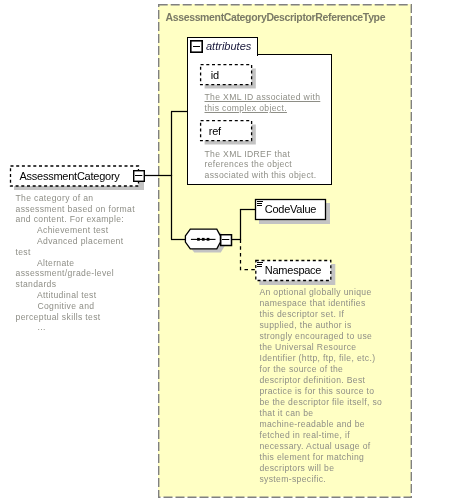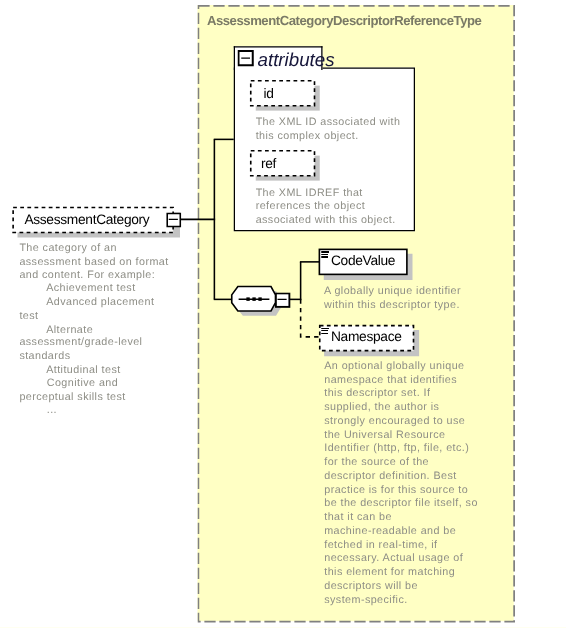--- a/index.html
+++ b/index.html
@@ -14,21 +14,21 @@
   #typepanel{left:158px;top:4px;width:253px;height:493px;background:#ffffc4;}
   #panelborder{left:158px;top:4px;}
   #typetitle{left:165.5px;top:11px;font-size:10.5px;font-weight:bold;
              color:#7a7a66;white-space:nowrap;letter-spacing:-0.36px;}
 
   
   #attrbox{left:187px;top:54px;width:145px;height:131px;background:#ffffff;
            border:1.3px solid #000;box-sizing:border-box;}
   #attrtab{left:187px;top:37px;width:71px;height:19px;background:#ffffff;
            border:1.3px solid #000;border-bottom:0;box-sizing:border-box;}
-  #attrlabel{left:206px;top:39.5px;font-size:15px;font-style:italic;
+  #attrlabel{left:206px;top:39.5px;font-size:11px;font-style:italic;
              color:#16163a;white-space:nowrap;}
   .nodename{position:absolute;font-weight:normal;font-size:11px;color:#000;
             white-space:nowrap;line-height:1;letter-spacing:-0.25px;}
 
   
   .eglyph{position:absolute;}
 
   
   .desc{position:absolute;font-size:8.6px;color:#8e8e86;line-height:10.8px;
         white-space:pre;letter-spacing:0.35px;}
@@ -101,21 +101,21 @@
         Cognitive and
 perceptual skills test
         ...</div>
 
   <svg class="abs" style="left:199px;top:62px;" width="62" height="30">
     <rect x="5.6" y="6.5" width="51.2" height="20" fill="#c3c3c3"></rect>
     <rect x="1.6" y="2.6" width="51" height="20" fill="#ffffff"></rect>
     <rect x="1.6" y="2.6" width="51" height="20" fill="none" stroke="#000" stroke-width="1.3" stroke-dasharray="3 2.7"></rect>
   </svg>
   <div class="nodename" style="left:210.8px;top:69.5px;">id</div>
-  <div class="desc" style="left:204.5px;top:92.3px;">The XML ID associated with
+  <div class="desc" style="left:204.5px;top:92.3px;text-decoration:underline;">The XML ID associated with
 this complex object.</div>
 
   <svg class="abs" style="left:199px;top:118px;" width="62" height="30">
     <rect x="5.6" y="6.5" width="51.2" height="20" fill="#c3c3c3"></rect>
     <rect x="1.6" y="2.6" width="51" height="20" fill="#ffffff"></rect>
     <rect x="1.6" y="2.6" width="51" height="20" fill="none" stroke="#000" stroke-width="1.3" stroke-dasharray="3 2.7"></rect>
   </svg>
   <div class="nodename" style="left:208.8px;top:125.6px;">ref</div>
   <div class="desc" style="left:204.5px;top:148.5px;">The XML IDREF that
 references the object
@@ -139,22 +139,20 @@
     <rect x="1.5" y="2.5" width="70" height="20" fill="#ffffff" stroke="#000" stroke-width="1.3"></rect>
   </svg>
   <svg class="eglyph" style="left:257px;top:200px;" width="8" height="8">
     <g fill="#000" shape-rendering="crispEdges">
       <rect x="0" y="1" width="6" height="1"></rect>
       <rect x="0" y="3" width="5" height="1"></rect>
       <rect x="0" y="5" width="5" height="1"></rect>
     </g>
   </svg>
   <div class="nodename" style="left:264.8px;top:203.5px;">CodeValue</div>
-  <div class="desc" style="left:259.2px;top:226.9px;">A globally unique identifier
-within this descriptor type.</div>
 
   <svg class="abs" style="left:254px;top:258px;" width="88" height="29">
     <rect x="5.3" y="6" width="76" height="21" fill="#c3c3c3"></rect>
     <rect x="1.8" y="2.5" width="75" height="20" fill="#ffffff"></rect>
     <rect x="1.8" y="2.5" width="75" height="20" fill="none" stroke="#000" stroke-width="1.3" stroke-dasharray="3 2.7"></rect>
   </svg>
   <svg class="eglyph" style="left:257px;top:260.5px;" width="8" height="8">
     <g fill="#000" shape-rendering="crispEdges">
       <rect x="0" y="1" width="6" height="1"></rect>
       <rect x="0" y="3" width="5" height="1"></rect>

